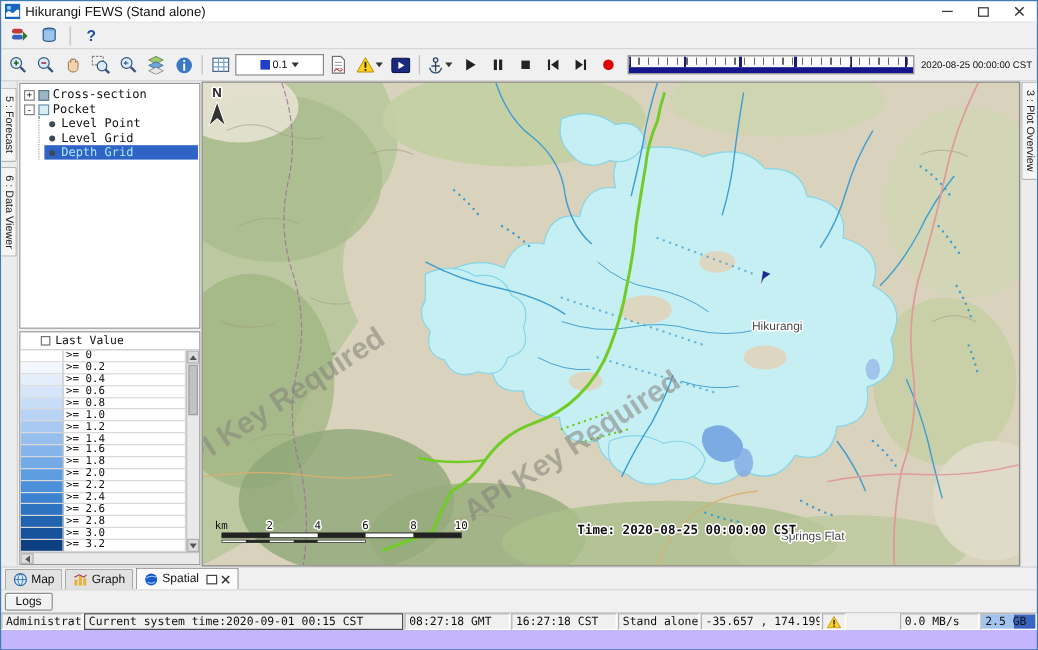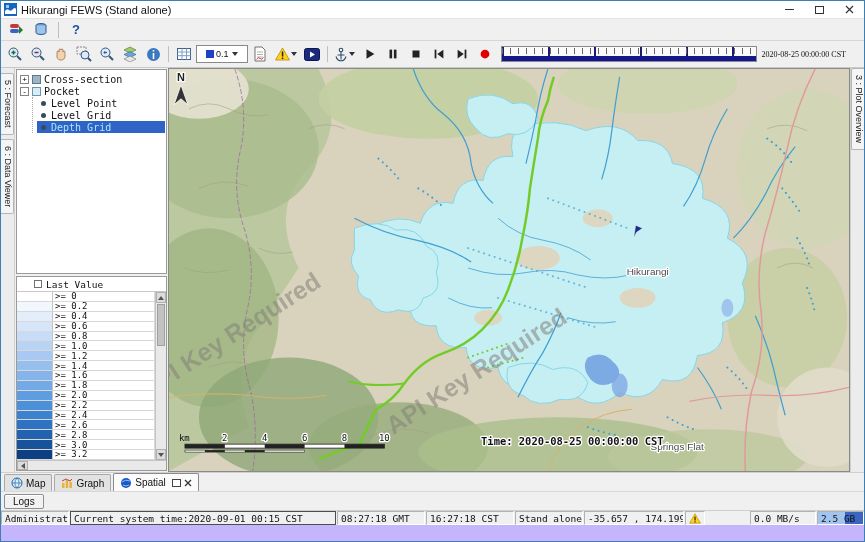--- a/index.html
+++ b/index.html
@@ -18,30 +18,30 @@
   
   .menubar{height:18px;display:flex;align-items:center;background:#f0f0f0;border-bottom:1px solid #dcdcdc;padding-left:2px}
   .menu-item{font-size:11px;color:#111;padding:2px 8px}
 
   
   .toolbar1{height:22px;display:flex;align-items:center;gap:3px;padding:1px 4px;border-bottom:1px solid #d6d6d6;background:#f0f0f0}
   .toolbar2{height:27px;display:flex;align-items:center;gap:1px;padding:1px 3px;border-bottom:1px solid #c9c9c9;background:#f0f0f0}
   .tbtn{width:22px;height:20px;display:flex;align-items:center;justify-content:center;border:1px solid transparent;flex:none}
   .sep{width:1px;height:16px;background:#bfbfbf;margin:0 3px;flex:none}
   .dd{width:0;height:0;border-left:3px solid transparent;border-right:3px solid transparent;border-top:4px solid #333;margin-left:1px}
-  .combo{height:18px;border:1px solid #8a8a8a;background:#fff;display:flex;align-items:center;padding:0 9px;gap:2px;flex:none}
+  .combo{height:18px;border:1px solid #8a8a8a;background:#fff;display:flex;align-items:center;padding:0 20px;gap:2px;flex:none}
   .combo-sq{width:8px;height:8px;background:#2140c8;flex:none}
   .combo-txt{font-size:9px;color:#111}
   .timeline{flex:1;min-width:120px;height:16px;border:1px solid #8a8a8a;background:#fafafa;position:relative;margin:0 4px;overflow:hidden}
   .timeline .ticks{position:absolute;top:1px;left:0;right:0;height:6px;
     background:repeating-linear-gradient(90deg,#666 0 1px,transparent 1px 8px)}
   .timeline .marks{position:absolute;top:0;left:0;right:0;height:9px;
     background:repeating-linear-gradient(90deg,#1a1a6e 0 2px,transparent 2px 46px)}
   .timeline .bar{position:absolute;bottom:0;left:0;right:0;height:5px;background:#15158c}
-  .tb-time{font-size:8px;color:#111;white-space:nowrap;flex:none;margin-right:15px;font-family:Liberation Serif, serif}
+  .tb-time{font-size:8px;color:#111;white-space:nowrap;flex:none;margin-right:1px;font-family:Liberation Sans, sans-serif}
 
   
   .content{display:flex;height:404px;background:#f0f0f0}
   .vstrip{width:14px;background:#ececec;display:flex;flex-direction:column;align-items:center;flex:none}
   .vstrip-l{border-right:1px solid #cfcfcf;padding-top:5px;gap:4px}
   .vstrip-r{border-left:1px solid #cfcfcf;padding-top:0px;gap:4px}
   .vtab{writing-mode:vertical-rl;font-size:9px;color:#222;background:#f5f5f5;border:1px solid #b5b5b5;padding:6px 0;width:13px;text-align:center;white-space:nowrap}
   .vstrip-l .vtab{border-left:none;border-radius:0 2px 2px 0}
   .vstrip-r .vtab{border-right:none;border-radius:2px 0 0 2px}
 

